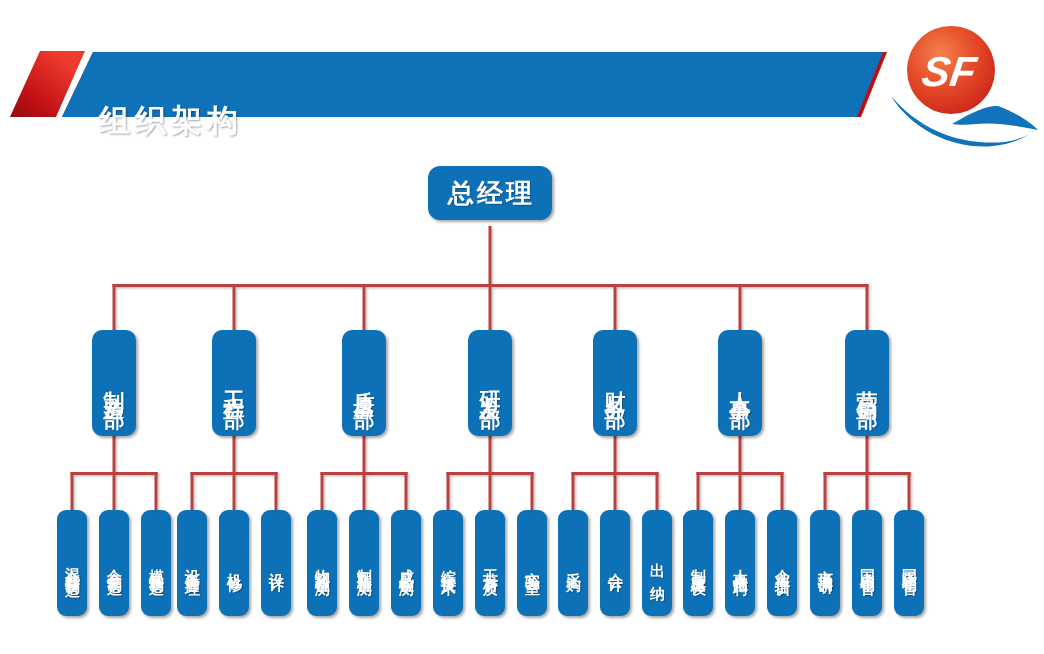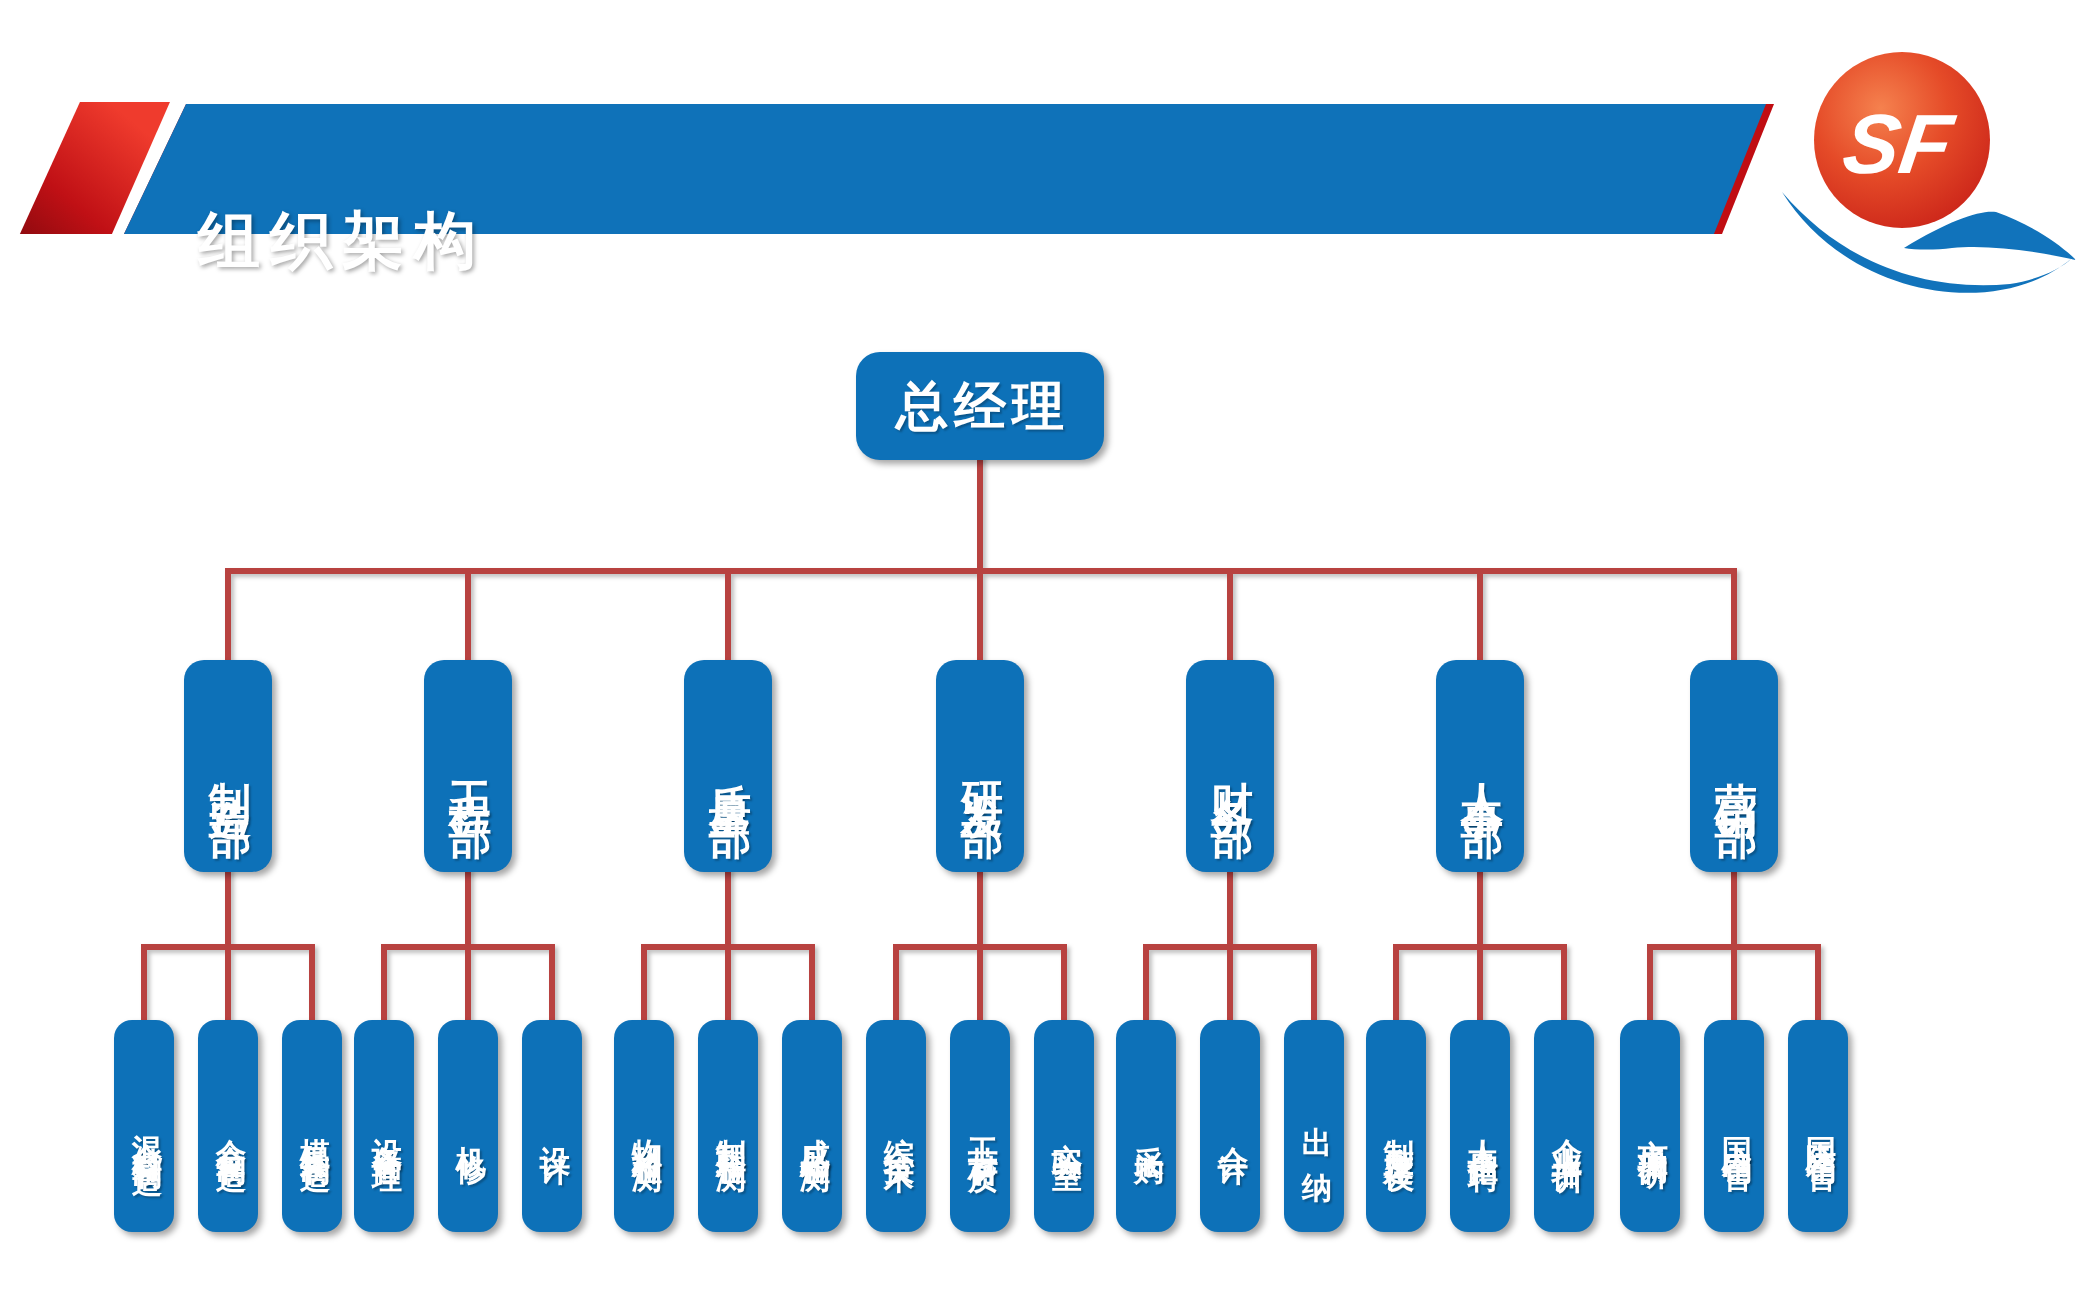--- a/index.html
+++ b/index.html
@@ -35,21 +35,21 @@
   
   .connectors{position:absolute;left:0;top:0;}
   
   .node{
     position:absolute;background:#0d71b8;color:#ffffff;font-weight:bold;
     display:flex;align-items:center;justify-content:center;
     box-shadow:2px 2px 3px rgba(0,0,0,0.35);
     text-shadow:1px 1px 1px rgba(0,0,0,0.25);
   }
   .root{
-    left:428px;top:176px;width:124px;height:54px;border-radius:12px;
+    left:428px;top:166px;width:124px;height:54px;border-radius:12px;
     font-size:26px;letter-spacing:3px;text-indent:3px;
   }
   .dept{
     top:330px;width:44px;height:106px;border-radius:10px;
     writing-mode:vertical-rl;text-orientation:upright;
     font-size:21px;letter-spacing:8px;padding-top:6px;box-sizing:border-box;
   }
   .leaf{
     top:510px;width:30px;height:106px;border-radius:9px;
     writing-mode:vertical-rl;text-orientation:upright;

